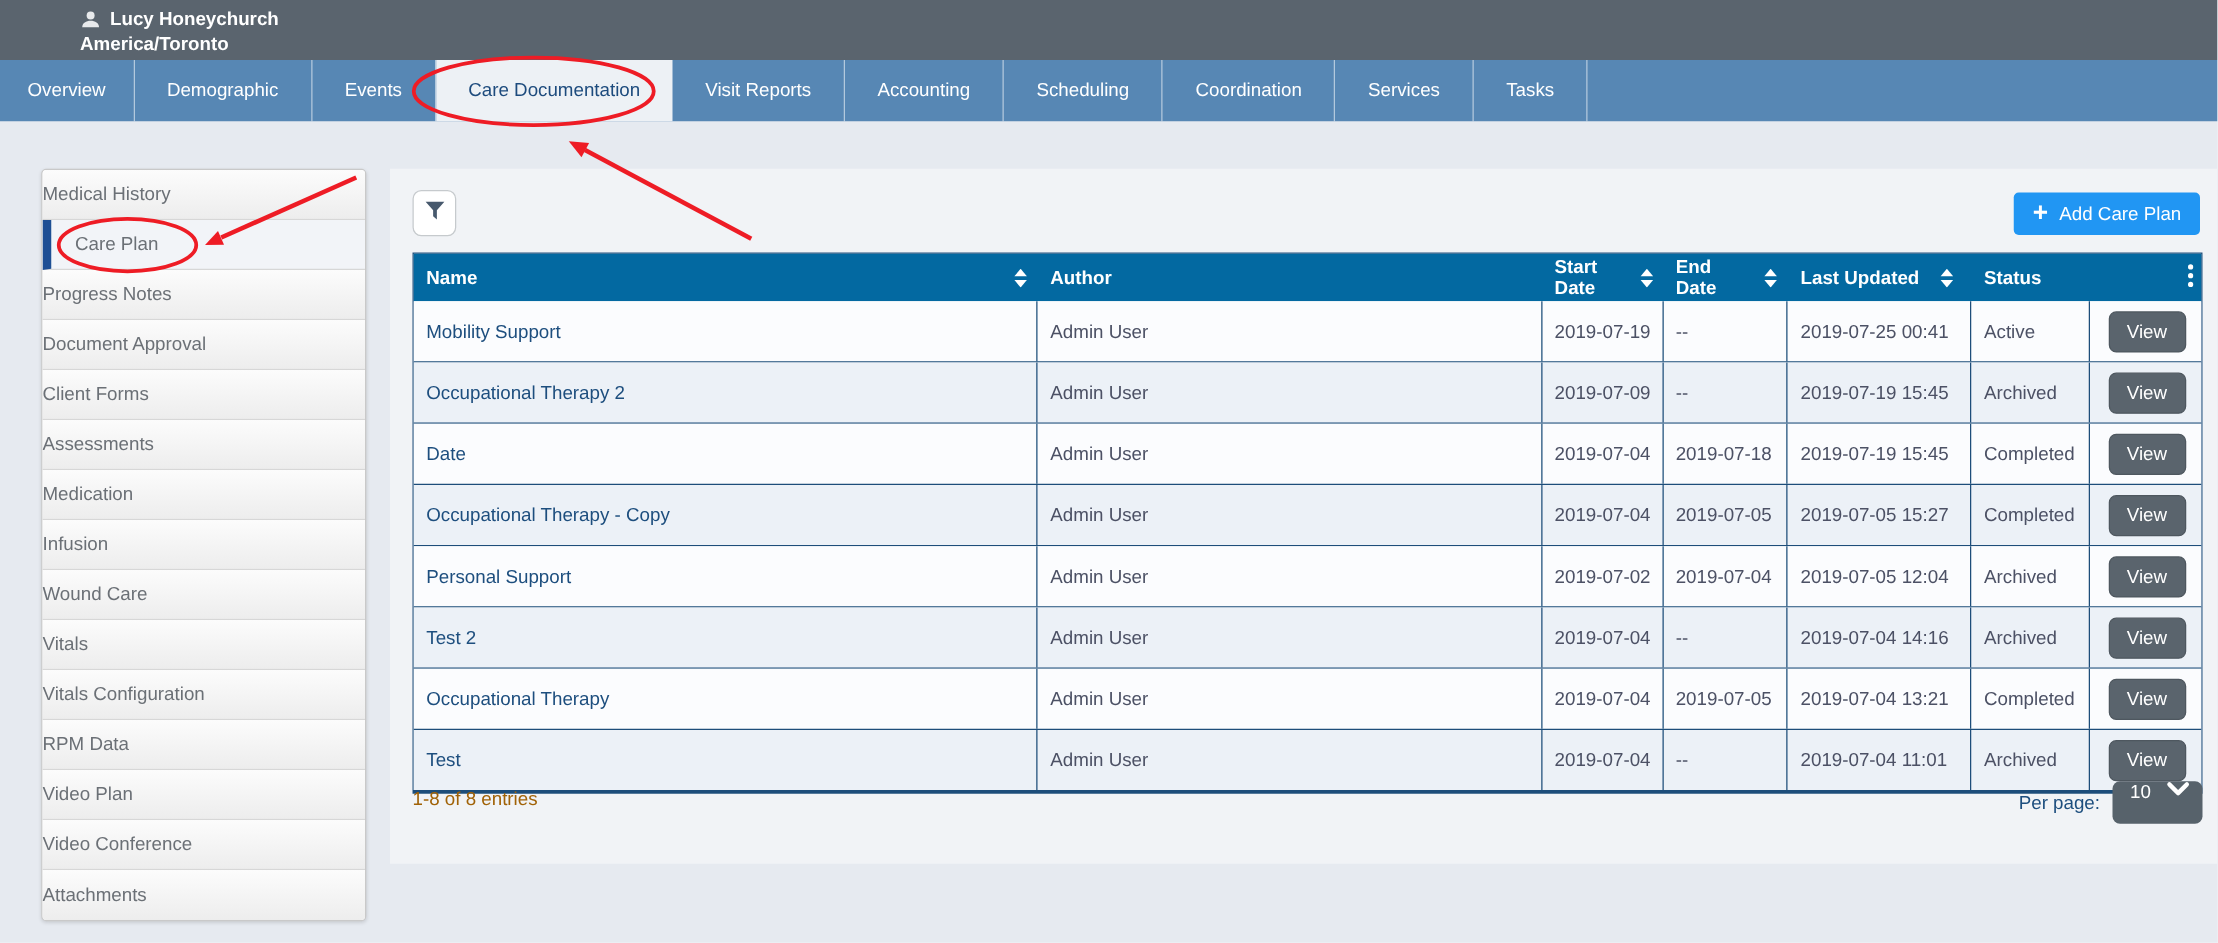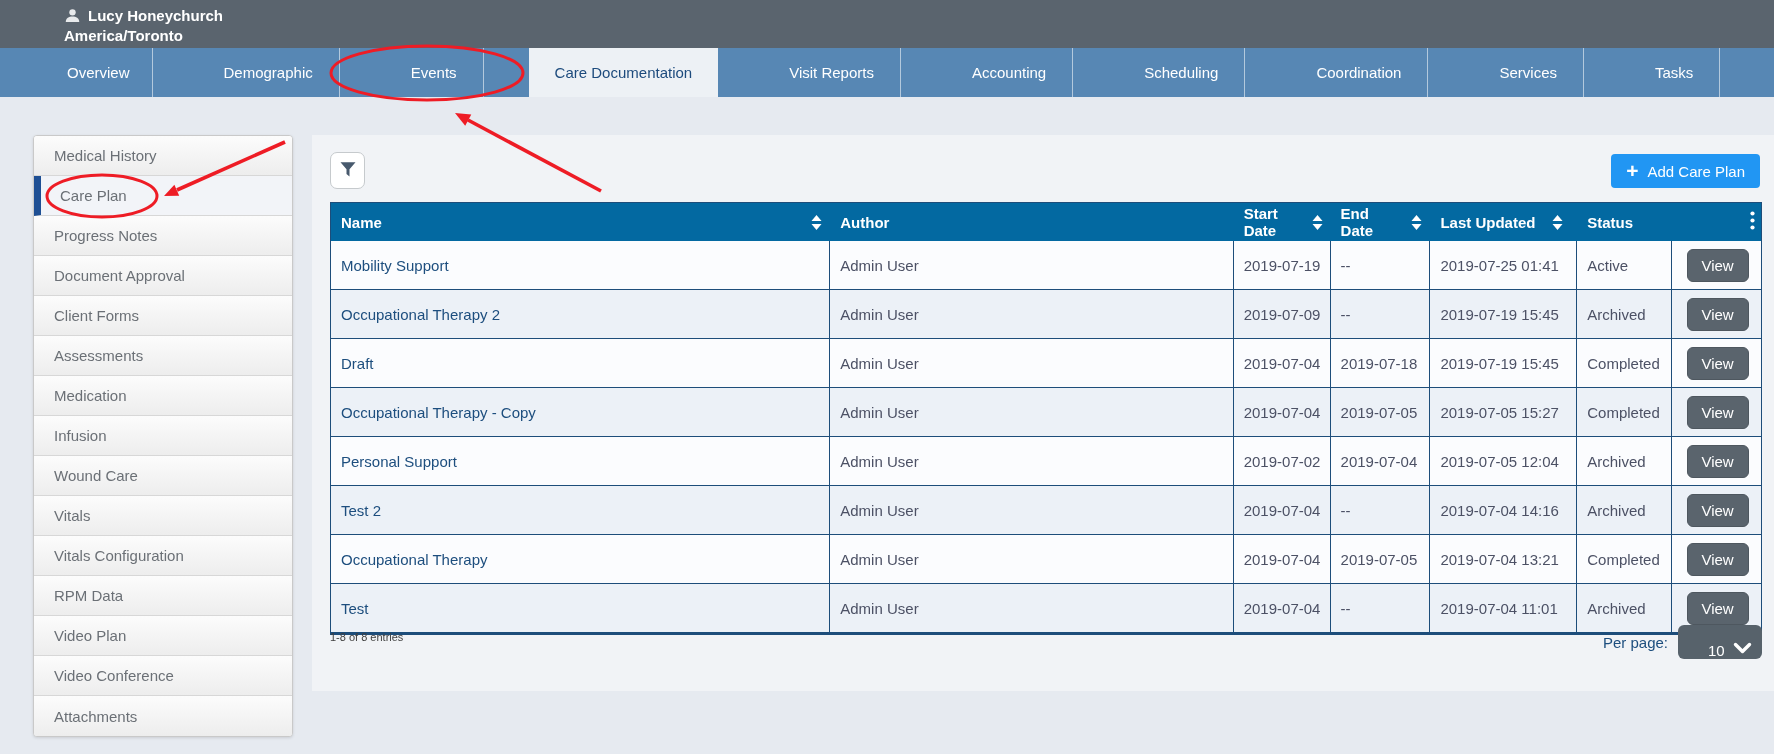--- a/index.html
+++ b/index.html
@@ -25,36 +25,35 @@
   
   .tabbar {
     position:absolute; top:48px; left:0; width:1774px; height:49px;
     background:#5787b4; display:flex;
   }
   .tab {
     display:flex; align-items:center; padding:0 26px;
     color:#fff; font-size:15px; cursor:pointer;
     border-right:1px solid rgba(255,255,255,.55);
     white-space:nowrap;
-    margin-left:45px;
   }
   .tab:first-child { padding:0 22px; }
   .tab.active {
     background:#edf1f5; color:#1d4b7d; border-right:none; padding:12px 26px;
   }
   .tab.active + .tab { border-left:none; }
 
   
   .sidebar {
     position:absolute; left:33px; top:135px; width:260px;
     background:#fff; border:1px solid #c9c9c9; border-radius:4px;
     box-shadow:0 1px 3px rgba(0,0,0,.12); overflow:hidden;
   }
   .side-item {
-    height:40px; display:flex; align-items:center; padding-left:20px;
+    height:40px; display:flex; align-items:center; 
     font-size:15px; color:#6b7076; cursor:pointer;
     background:linear-gradient(#fcfcfc,#ededed);
     border-bottom:1px solid #d7d7d7;
   }
   .side-item:last-child { border-bottom:none; }
   .side-item.active {
     background:#f2f4f8; border-left:7px solid #1e4f94; padding-left:19px;
   }
 
   
@@ -112,31 +111,31 @@
   .cell.col-name { color:#1d4e7e; }
   .cell.col-action { justify-content:center; }
   .view-btn {
     width:62px; height:33px; background:#5a646d; color:#fff;
     border:1px solid #4e575f; border-radius:6px; font-size:15px;
     font-family:inherit; cursor:pointer;
   }
 
   
   .entries {
-    position:absolute; left:18px; top:496px; font-size:11px; color:#404040;
+    position:absolute; left:18px; top:496px; font-size:15px; color:#a16207;
   }
   .perpage {
     position:absolute; right:12px; top:490px;
     display:flex; align-items:center; gap:10px;
   }
   .perpage-label { font-size:15px; color:#1d4e7e; }
   .perpage-select {
-    width:84px; height:34px; background:#57626b; border-radius:6px;
-    display:flex; align-items:flex-end; justify-content:space-between;
-    padding:0 10px 0 30px; cursor:pointer;
+    width:72px; height:34px; background:#57626b; border-radius:6px;
+    display:flex; align-items:flex-start; justify-content:space-between;
+    padding:0 10px 0 14px; cursor:pointer;
   }
   .perpage-value { color:#fff; font-size:15px; }
 
   
   .annotations {
     position:absolute; top:0; left:0; width:1774px; height:754px;
     pointer-events:none; z-index:50;
   }
 </style>
 </head>
@@ -314,39 +313,39 @@
             </svg>
     </span>
   </div>
       </div>
     <div class="tbody">
         <div class="trow">
           <div class="cell col-name">Mobility Support</div>
           <div class="cell col-author">Admin User</div>
           <div class="cell col-start_date">2019-07-19</div>
           <div class="cell col-end_date">--</div>
-          <div class="cell col-last_updated">2019-07-25 01:41</div>
+          <div class="cell col-last_updated">2019-07-25 00:41</div>
           <div class="cell col-status">Active</div>
           <div class="cell col-action">
             <button class="view-btn">View</button>
           </div>
         </div>
         <div class="trow">
           <div class="cell col-name">Occupational Therapy 2</div>
           <div class="cell col-author">Admin User</div>
           <div class="cell col-start_date">2019-07-09</div>
           <div class="cell col-end_date">--</div>
           <div class="cell col-last_updated">2019-07-19 15:45</div>
           <div class="cell col-status">Archived</div>
           <div class="cell col-action">
             <button class="view-btn">View</button>
           </div>
         </div>
         <div class="trow">
-          <div class="cell col-name">Draft</div>
+          <div class="cell col-name">Date</div>
           <div class="cell col-author">Admin User</div>
           <div class="cell col-start_date">2019-07-04</div>
           <div class="cell col-end_date">2019-07-18</div>
           <div class="cell col-last_updated">2019-07-19 15:45</div>
           <div class="cell col-status">Completed</div>
           <div class="cell col-action">
             <button class="view-btn">View</button>
           </div>
         </div>
         <div class="trow">

